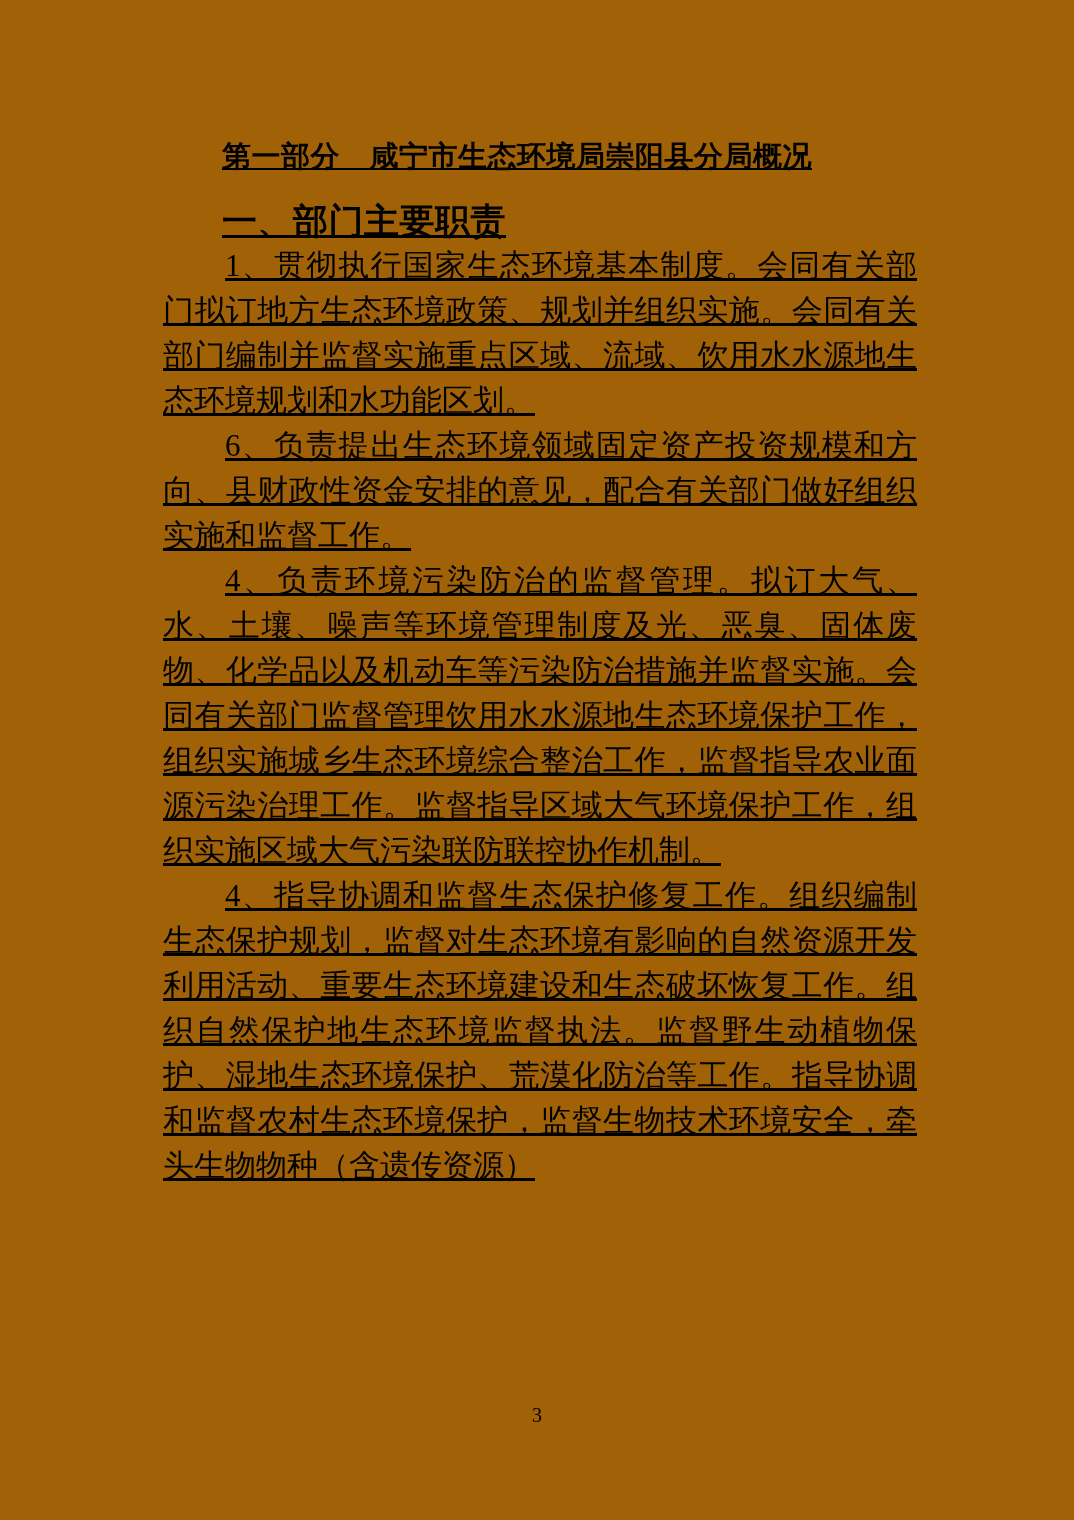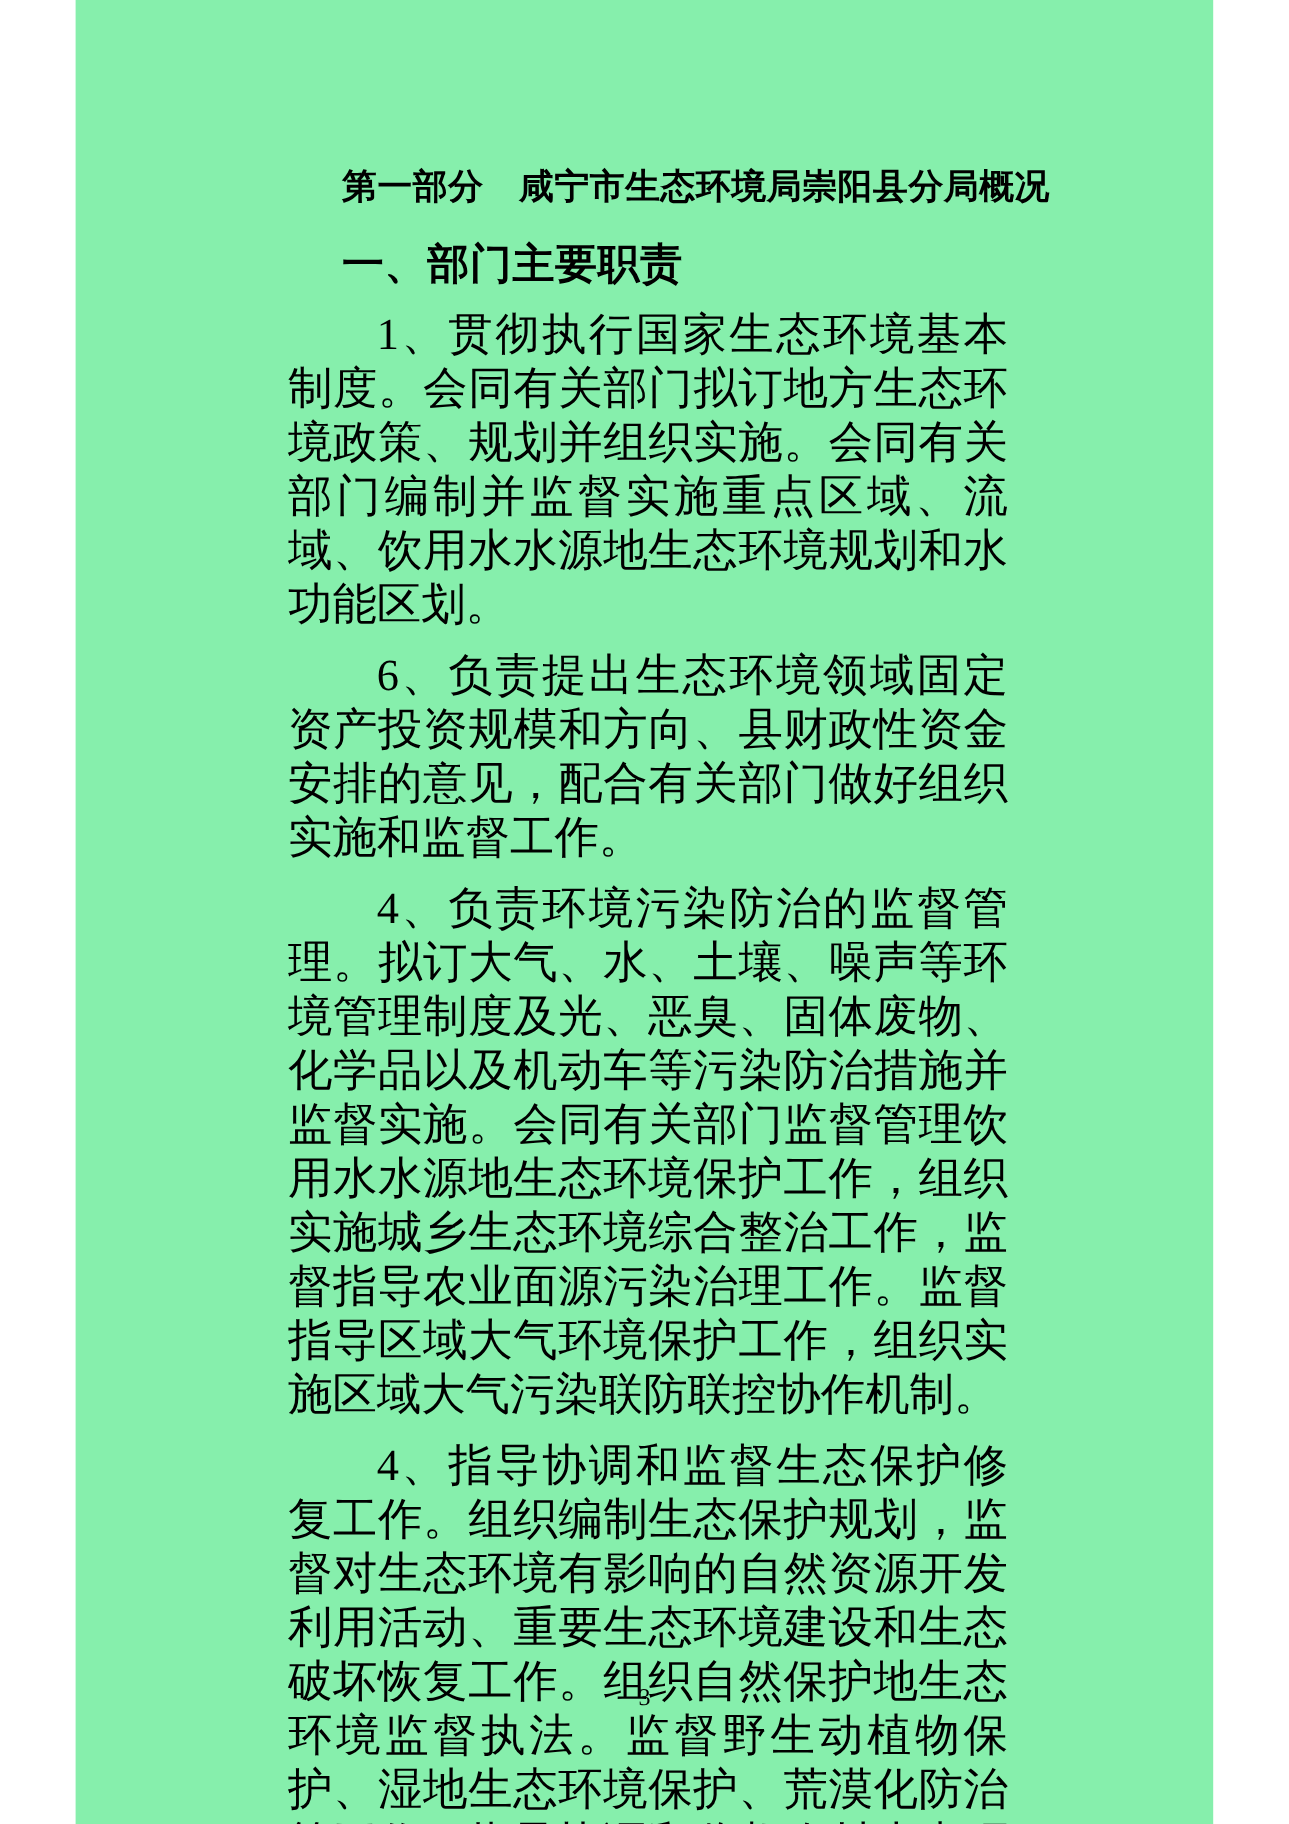--- a/index.html
+++ b/index.html
@@ -3,51 +3,52 @@
 <meta charset="utf-8">
 <title>Document</title>
 <style>
   html, body {
     margin: 0;
     padding: 0;
     background: #ffffff;
   }
   .page {
     position: relative;
-    width: 948px;
+    width: 1074px;
     height: 1520px;
     margin: 0 auto;
-    background: #86efac;
+    background: #a16207;
     color: #000000;
     box-sizing: border-box;
     padding: 134px 157px 0 163px;
     overflow: hidden;
+    text-decoration: underline;
   }
   .doc-title {
     font-family: "Liberation Sans", "DejaVu Sans", sans-serif;
     font-weight: 700;
     font-size: 29px;
     line-height: 45px;
     margin: 0 0 19px 59px;
     white-space: nowrap;
     letter-spacing: 0.5px;
   }
   .section-heading {
     font-family: "Liberation Sans", "DejaVu Sans", sans-serif;
     font-weight: 700;
     font-size: 35px;
     line-height: 45px;
     margin: 0 0 0 59px;
     letter-spacing: 0.5px;
   }
   .body-para {
     font-family: "Liberation Serif", "DejaVu Serif", serif;
-    font-size: 37px;
+    font-size: 31px;
     line-height: 45px;
-    margin: 14px;
+    margin: 0;
     text-align: justify;
     text-indent: 2em;
     word-break: break-all;
     overflow-wrap: break-word;
   }
   .page-number {
     position: absolute;
     left: 0;
     right: 0;
     top: 1403px;

